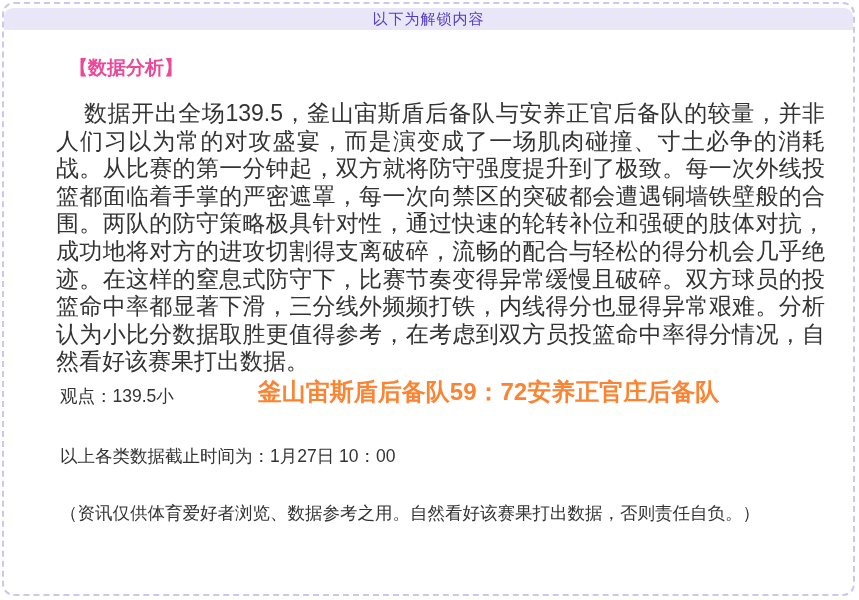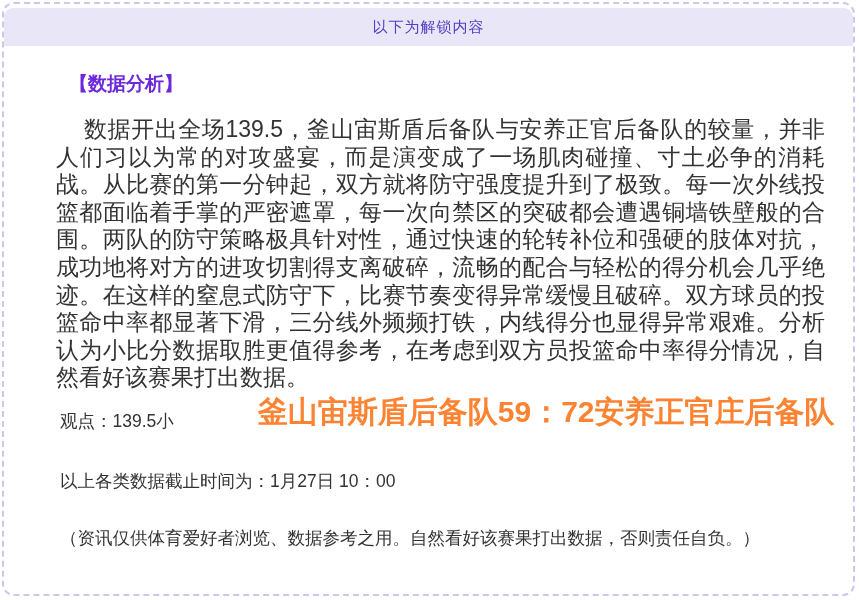--- a/index.html
+++ b/index.html
@@ -13,41 +13,41 @@
     left: 2px; top: 2px;
     width: 853px; height: 594px;
     border: 2px dashed #cdc7ec;
     border-radius: 12px;
     background: #ffffff;
     overflow: hidden;
   }
   .unlock-bar {
     margin-top: 4px;
     width: 100%;
-    height: 38px;
+    height: 22px;
     background: #e9e6f7;
     border-radius: 9px 9px 0 0;
     display: flex;
     align-items: center;
     justify-content: center;
   }
   .unlock-bar-text {
     color: #5340c4;
     font-size: 15px;
     letter-spacing: 1px;
   }
   .content {
     padding: 0 28px;
     color: #333333;
   }
   .section-title {
     margin-top: 25px;
     font-size: 19px;
     font-weight: bold;
-    color: #6d28d9;
+    color: #ec4899;
     text-indent: 37px;
   }
   .analysis-paragraph {
     margin-top: 19px;
     font-size: 23px;
     line-height: 27.6px;
     text-indent: 28px;
     color: #333333;
     text-align: justify;
     margin-left: 24px;
@@ -57,21 +57,21 @@
     display: flex;
     align-items: flex-end;
   }
   .viewpoint-label {
     font-size: 17.5px;
     color: #333333;
     white-space: nowrap;
   }
   .score-highlight {
     margin-left: 84px;
-    font-size: 30px;
+    font-size: 24px;
     font-weight: bold;
     color: #fb8331;
     white-space: nowrap;
   }
   .meta-line {
     padding-left: 28px;
     font-size: 17.5px;
     color: #333333;
     white-space: nowrap;
   }

